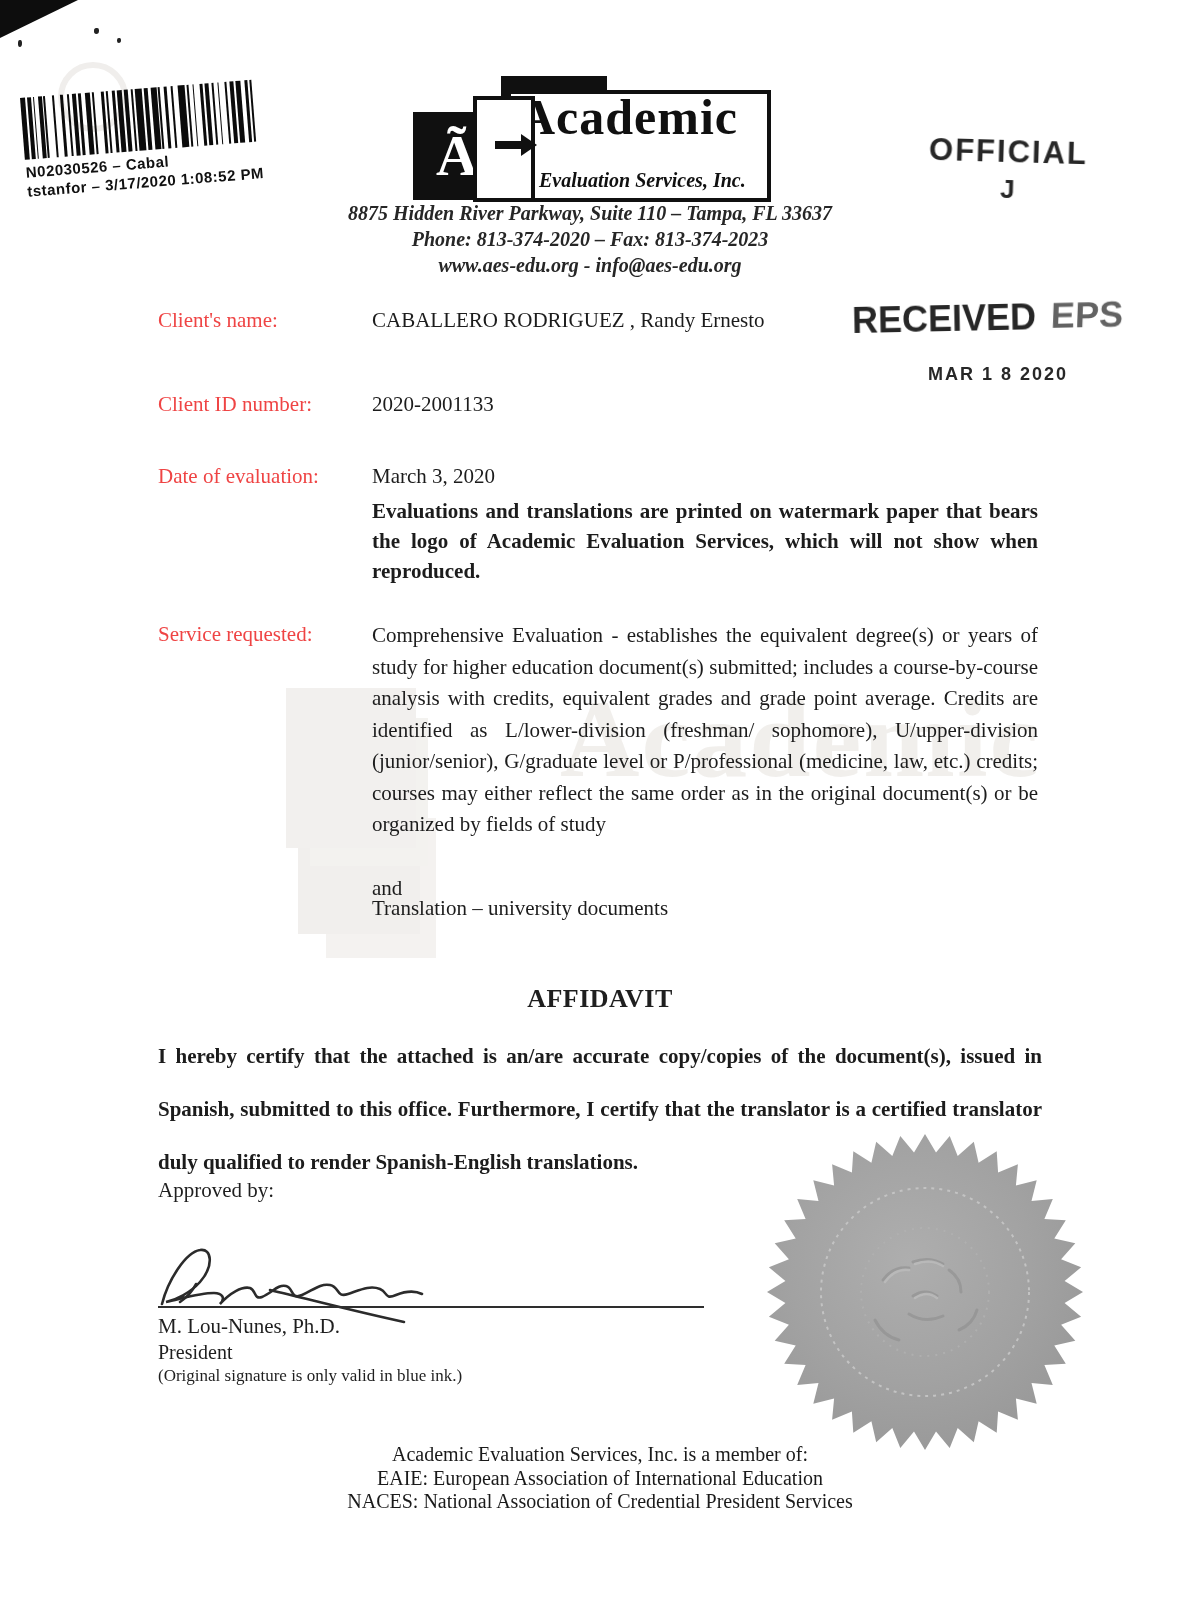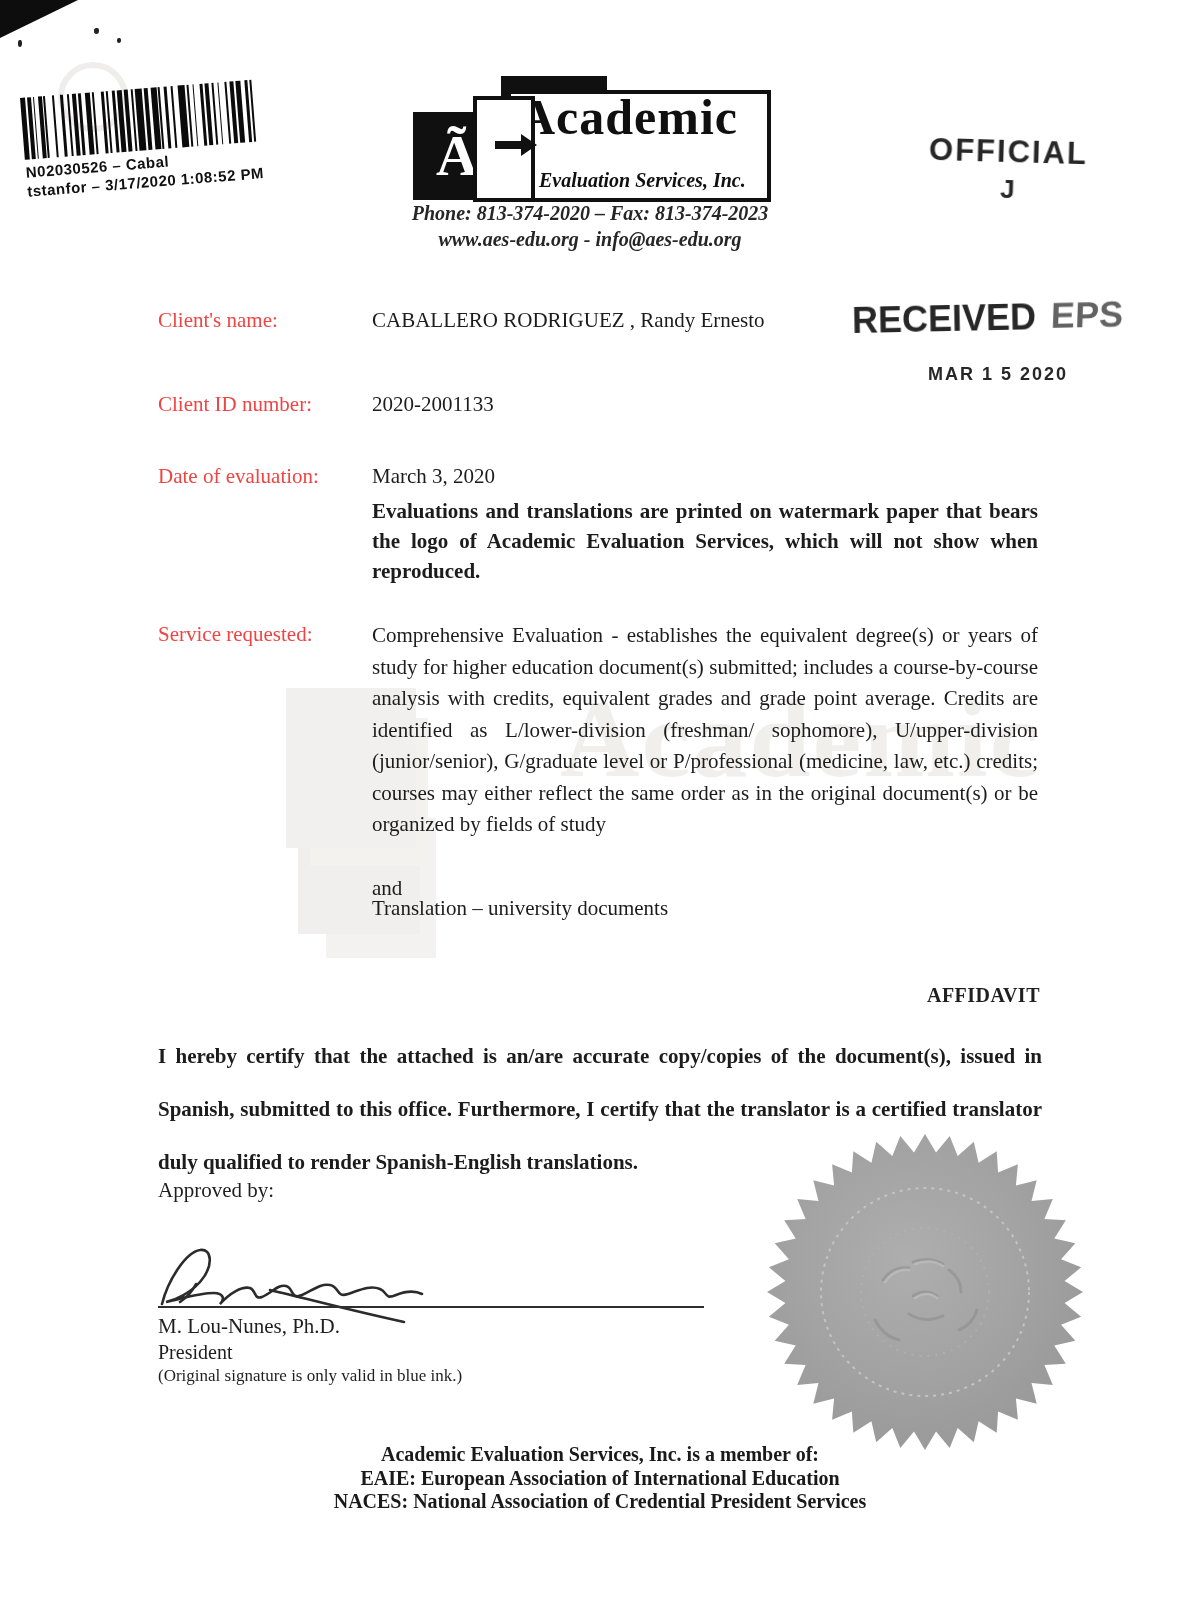--- a/index.html
+++ b/index.html
@@ -50,42 +50,42 @@
   .received-date{left:928px;top:364px;font-size:18px;letter-spacing:2px;filter:blur(.3px);}
 
   
   .flabel{left:158px;font-size:21px;color:#ef4444;}
   .fvalue{left:372px;font-size:21px;color:#1c1c1c;}
   .bold{font-weight:normal;}
   .para{text-align:justify;color:#1c1c1c;}
 
   .note-para{left:372px;top:496px;width:666px;font-size:21px;line-height:30px;font-weight:bold;}
   .service-para{left:372px;top:620px;width:666px;font-size:21px;line-height:31.5px;}
-  .affidavit-title{left:160px;top:984px;width:880px;text-align:right;font-weight:bold;font-size:20px;letter-spacing:.5px;}
+  .affidavit-title{left:160px;top:984px;width:880px;text-align:center;font-weight:bold;font-size:26px;letter-spacing:.5px;}
   .affidavit-body{left:158px;top:1030px;width:884px;font-size:21px;line-height:53px;font-weight:bold;}
 
   .approved{left:158px;top:1178px;font-size:21px;}
   .sig-svg{left:152px;top:1238px;}
   .sig-line{left:158px;top:1306px;width:546px;height:2px;background:#2e2e2e;}
   .sig-name{left:158px;top:1314px;font-size:21px;}
   .sig-title{left:158px;top:1341px;font-size:20px;}
   .sig-note{left:158px;top:1366px;font-size:17px;}
 
   
   .seal{left:763px;top:1130px;width:324px;height:324px;}
 
   
   .ghost1{left:286px;top:688px;width:130px;height:160px;background:
           linear-gradient(#efedeb 0 0);opacity:.8;
           box-shadow:18px 24px 0 -6px #f1efec, 8px 90px 0 -4px #eeece9, 30px 120px 0 -10px #f2f0ed;}
   .ghost2{left:560px;top:676px;width:520px;height:150px;color:#f0eeeb;font-weight:bold;font-size:110px;
           font-family:"Liberation Serif",serif;overflow:hidden;opacity:.9;letter-spacing:2px;}
 
   
-  .footer{left:0;top:1443px;width:1200px;text-align:center;font-weight:bold;font-size:20px;line-height:23.5px;color:#1a1a1a;}
+  .footer{left:0;top:1443px;width:1200px;text-align:center;font-weight:normal;font-size:20px;line-height:23.5px;color:#1a1a1a;}
 </style>
 </head>
 <body>
 
 <div class="page">
 
   <div class="abs corner-wedge"></div>
   <div class="abs dot" style="left:94px;top:28px;"></div>
   <div class="abs dot" style="left:117px;top:38px;width:4px;height:5px;"></div>
   <div class="abs dot" style="left:18px;top:40px;width:4px;height:7px;"></div>
@@ -110,34 +110,35 @@
       <div class="bar"></div>
         <div class="tip"></div>
     </div>
     <div class="abs lg-main">
       <div class="lg-title">Academic</div>
       <div class="lg-sub">Evaluation Services, Inc.</div>
     </div>
   </div>
 
   <div class="abs addr">
+    <div>8875 Hidden River Parkway, Suite 110  – Tampa, FL 33637</div>
     <div>Phone: 813-374-2020 – Fax: 813-374-2023</div>
     <div>www.aes-edu.org - info@aes-edu.org</div>
   </div>
 
   <div class="abs stamp official">
     <div class="l1">OFFICIAL</div>
     <div class="l2">J</div>
   </div>
 
   <div class="abs stamp received">
     <span class="rcv">RECEIVED</span>
     <span class="eps">EPS</span>
   </div>
-  <div class="abs stamp received-date">MAR 1 5 2020</div>
+  <div class="abs stamp received-date">MAR 1 8 2020</div>
 
   <div class="abs flabel" style="top:308px;">Client's name:</div>
   <div class="abs fvalue bold" style="top:308px;">CABALLERO RODRIGUEZ , Randy Ernesto</div>
 
   <div class="abs flabel" style="top:392px;">Client ID number:</div>
   <div class="abs fvalue" style="top:392px;">2020-2001133</div>
 
   <div class="abs flabel" style="top:464px;">Date of evaluation:</div>
   <div class="abs fvalue" style="top:464px;">March 3, 2020</div>
 

